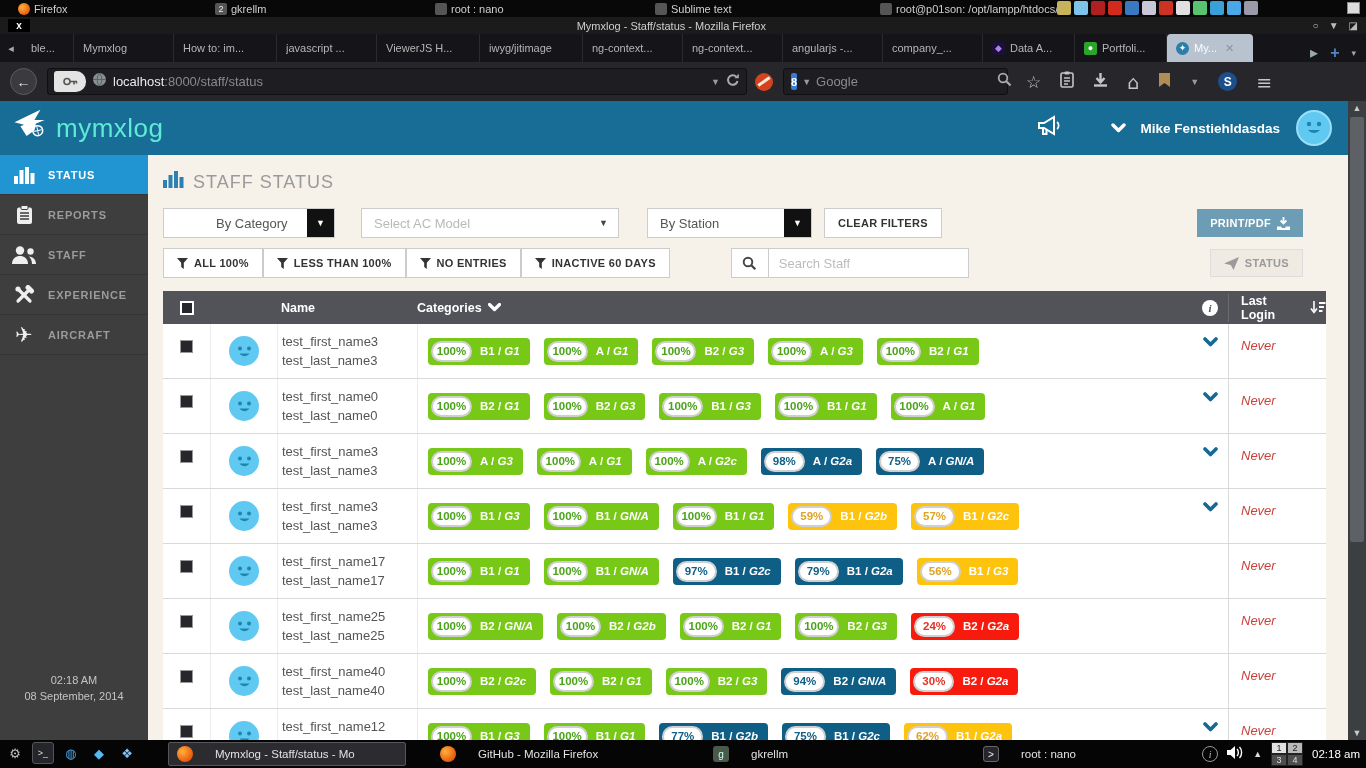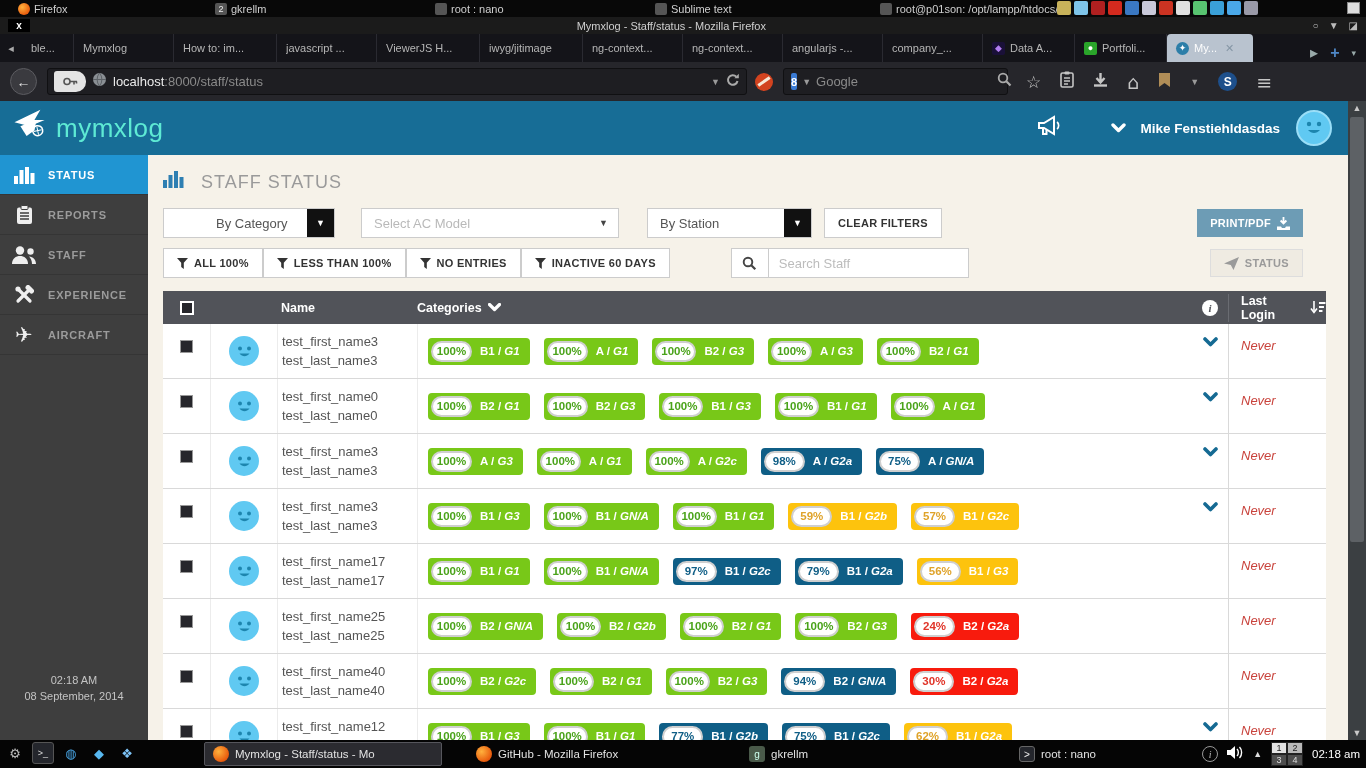--- a/index.html
+++ b/index.html
@@ -78,21 +78,21 @@
   .side-item { height:40px; display:flex; align-items:center; border-bottom:1px solid #353535; cursor:pointer; }
   .side-item .si-ic { width:48px; display:flex; justify-content:center; color:#e8e8e8; }
   .side-item .si-lb { font-size:11px; letter-spacing:.8px; color:#9b9b9b; font-weight:bold; }
   .side-item.active { background:#2095d2; }
   .side-item.active .si-lb { color:#fff; }
   .side-item .gl { font-size:19px; color:#efefef; }
   .side-datetime { position:absolute; bottom:36px; width:100%; text-align:center; color:#c4c4c4; font-size:11px; line-height:16px; }
 
   
   .content { position:absolute; left:148px; top:54px; width:1200px; height:585px; padding:14px 22px 0 15px; overflow:hidden; }
-  .page-title { display:flex; align-items:flex-end; gap:16px; color:#9a9a9a; font-size:18px; letter-spacing:1px; }
+  .page-title { display:flex; align-items:flex-end; gap:8px; color:#9a9a9a; font-size:18px; letter-spacing:1px; }
   .ctrl-row { position:relative; display:flex; align-items:center; margin-top:15px; }
   .sel { height:30px; background:#fff; border:1px solid #ccc; display:flex; align-items:center; font-size:13px; color:#555; }
   .sel .sel-lbl { padding:0 12px; flex:1; white-space:nowrap; }
   .sel .dd-sq { width:27px; height:28px; background:#111; color:#fff; display:flex; align-items:center; justify-content:center; font-size:9px; }
   .sel.ghosted .sel-lbl { color:#b9b9b9; }
   .sel .caret { color:#444; font-size:9px; padding-right:10px; }
   .btn { height:30px; background:#fff; border:1px solid #ccc; font-size:11px; font-weight:bold; color:#333; display:inline-flex; align-items:center; justify-content:center; gap:6px; padding:0 13px; letter-spacing:.3px; cursor:pointer; }
   .btn-print { position:absolute; right:23px; height:28px; background:#6d9cb5; border:none; color:#fff; }
   .btn-notify { position:absolute; right:23px; height:28px; background:#efebe2; border:1px solid #ddd; color:#9a9a9a; }
   .qf-row { margin-top:10px;gap:36px; }
@@ -126,21 +126,21 @@
   .b-green { background:#78c818; } .b-green .pct { color:#4aa31a; }
   .b-blue { background:#0f5e86; } .b-blue .pct { color:#0f5e86; }
   .b-yellow { background:#fdc30d; } .b-yellow .pct { color:#dfa32a;text-align:center; }
   .b-red { background:#f81b0d; } .b-red .pct { color:#e03428; }
   .av-circle { width:30px; height:30px; }
 
   
   .taskbar { position:absolute; left:0; top:740px; width:1366px; height:28px; background:#050505; color:#ddd; }
   .launchers { position:absolute; left:4px; top:2px; display:flex; gap:6px; }
   .launchers span { width:22px; height:22px; border-radius:3px; display:inline-flex; align-items:center; justify-content:center; font-size:13px; }
-  .task { position:absolute; top:2px; height:24px; display:flex; align-items:center; gap:6px; padding:0 8px; font-size:11.5px; color:#e2e2e2; white-space:nowrap; overflow:hidden;margin-left:36px; }
+  .task { position:absolute; top:2px; height:24px; display:flex; align-items:center; gap:22px; padding:0 8px; font-size:11.5px; color:#e2e2e2; white-space:nowrap; overflow:hidden; }
   .task.active { background:#2b2b30; border:1px solid #56565c; border-radius:2px; }
   .t-ic { width:16px; height:16px; border-radius:50%; flex:0 0 auto; display:inline-flex; align-items:center; justify-content:center; font-size:10px; }
   .t-ic.firefox { background:radial-gradient(circle at 35% 35%, #ffb13d, #e8590c 72%); }
   .t-ic.gkrellm { background:#4a5a4a; border-radius:3px; color:#cfe; }
   .t-ic.terminal { background:#24262c; border:1px solid #666; border-radius:3px; color:#eee; }
   .tb-right { position:absolute; right:6px; top:0; height:28px; display:flex; align-items:center; gap:9px; }
   .info-circ { width:16px; height:16px; border-radius:50%; border:1px solid #999; color:#bbb; font-size:10px; display:flex; align-items:center; justify-content:center; font-style:italic; font-family:"Liberation Serif",serif; }
   .tb-tri { color:#ddd; font-size:9px; }
   .pager { display:grid; grid-template-columns:16px 16px; grid-template-rows:12px 12px; }
   .pager span { border:1px solid #222; font-size:9px; display:flex; align-items:center; justify-content:center; }

